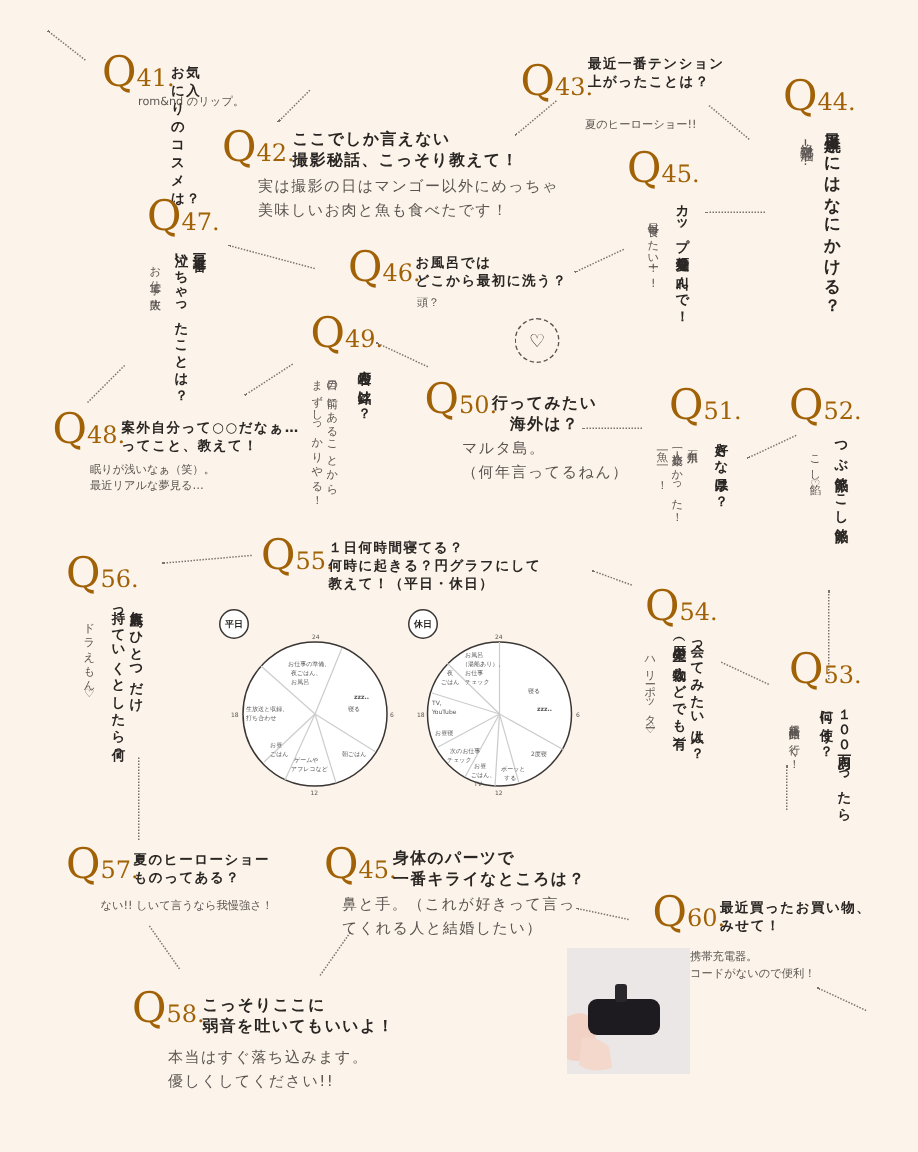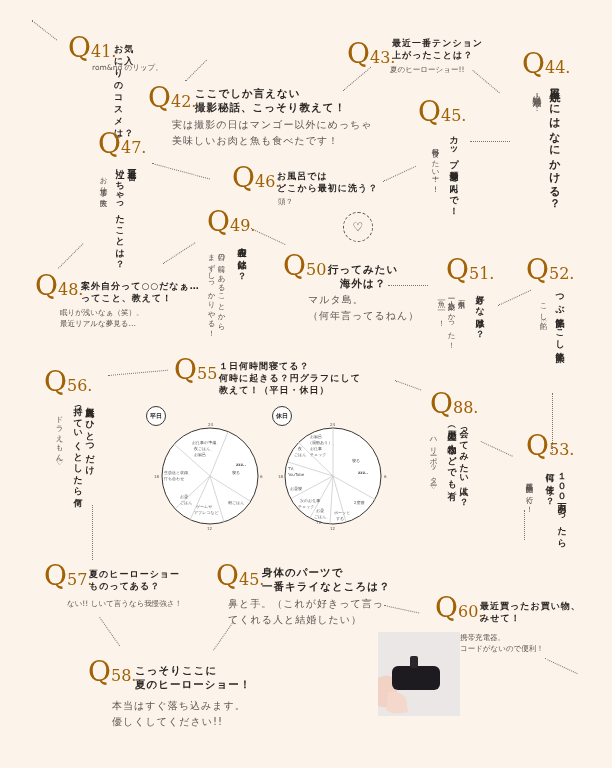--- a/index.html
+++ b/index.html
@@ -92,21 +92,21 @@
 <div class="q title big" style="left:195px;top:86px">ここでしか言えない
 撮影秘話、こっそり教えて！</div>
 <div class="q ans big" style="left:172px;top:117px">実は撮影の日はマンゴー以外にめっちゃ
 美味しいお肉と魚も食べたです！</div>
 
 <div class="q" style="left:347px;top:40px">
   <span class="qlabel"><span class="Q">Q</span><span class="n">43.</span></span>
 </div>
 <div class="q title" style="left:392px;top:37px">最近一番テンション
 上がったことは？</div>
-<div class="q ans" style="left:390px;top:64px">夏のヒーローショー!!</div>
+<div class="q ans" style="left:390px;top:77px">夏のヒーローショー!!</div>
 
 <div class="q" style="left:522px;top:50px">
   <span class="qlabel"><span class="Q">Q</span><span class="n">44.</span></span>
 </div>
 <div class="vt title big" style="left:548px;top:80px;font-size:11px">目玉焼きにはなにかける？</div>
 <div class="vt ans" style="left:532px;top:88px;font-size:9px">絶対醤油!!</div>
 
 <div class="q" style="left:418px;top:98px">
   <span class="qlabel"><span class="Q">Q</span><span class="n">45.</span></span>
 </div>
@@ -169,21 +169,21 @@
 <div class="vt ans" style="left:538px;top:298px">こし餡♡</div>
 
 <div class="q" style="left:526px;top:432px">
   <span class="qlabel"><span class="Q">Q</span><span class="n">53.</span></span>
 </div>
 <div class="vt title" style="left:544px;top:466px">１００万円あったら
 何に使う？</div>
 <div class="vt ans" style="left:524px;top:476px">超高級旅館に行く！</div>
 
 <div class="q" style="left:430px;top:390px">
-  <span class="qlabel"><span class="Q">Q</span><span class="n">88.</span></span>
+  <span class="qlabel"><span class="Q">Q</span><span class="n">54.</span></span>
 </div>
 <div class="vt title" style="left:446px;top:422px">会ってみたい人は？
 （歴史上の人物などでも有）</div>
 <div class="vt ans" style="left:428px;top:432px">ハリーポッター♡</div>
 
 <div class="q" style="left:174px;top:356px">
   <span class="qlabel"><span class="Q">Q</span><span class="n">55.</span></span>
 </div>
 <div class="q title" style="left:219px;top:360px">１日何時間寝てる？
 何時に起きる？円グラフにして
@@ -275,21 +275,21 @@
   <span class="qlabel"><span class="Q">Q</span><span class="n">57.</span></span>
 </div>
 <div class="q title" style="left:89px;top:568px">夏のヒーローショー
 ものってある？</div>
 <div class="q ans" style="left:67px;top:598px">ない!! しいて言うなら我慢強さ！</div>
 
 <div class="q" style="left:88px;top:658px">
   <span class="qlabel"><span class="Q">Q</span><span class="n">58.</span></span>
 </div>
 <div class="q title big" style="left:135px;top:663px">こっそりここに
-夏のヒーローショー！</div>
+弱音を吐いてもいいよ！</div>
 <div class="q ans big" style="left:112px;top:698px">本当はすぐ落ち込みます。
 優しくしてください!!</div>
 
 <div class="q" style="left:216px;top:562px">
   <span class="qlabel"><span class="Q">Q</span><span class="n">45.</span></span>
 </div>
 <div class="q title big" style="left:262px;top:565px">身体のパーツで
 一番キライなところは？</div>
 <div class="q ans big" style="left:228px;top:596px">鼻と手。（これが好きって言っ
 てくれる人と結婚したい）</div>

